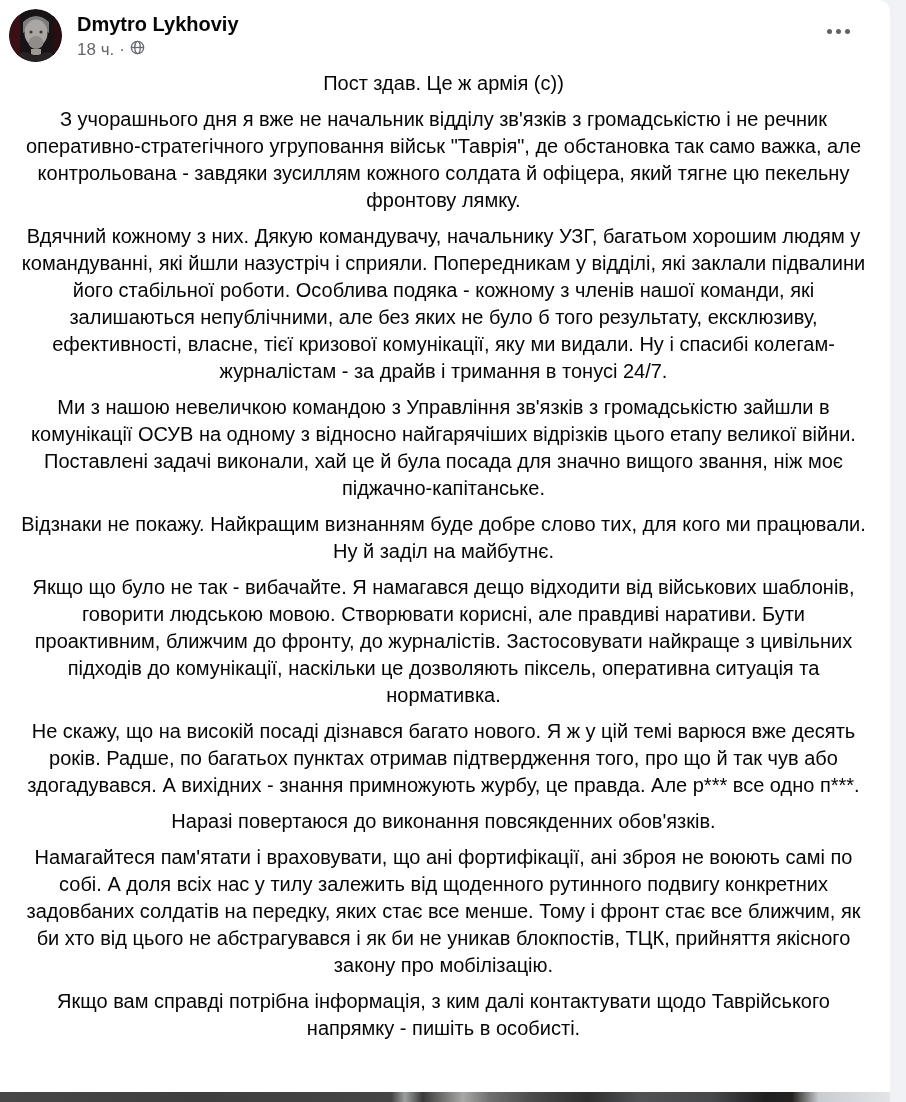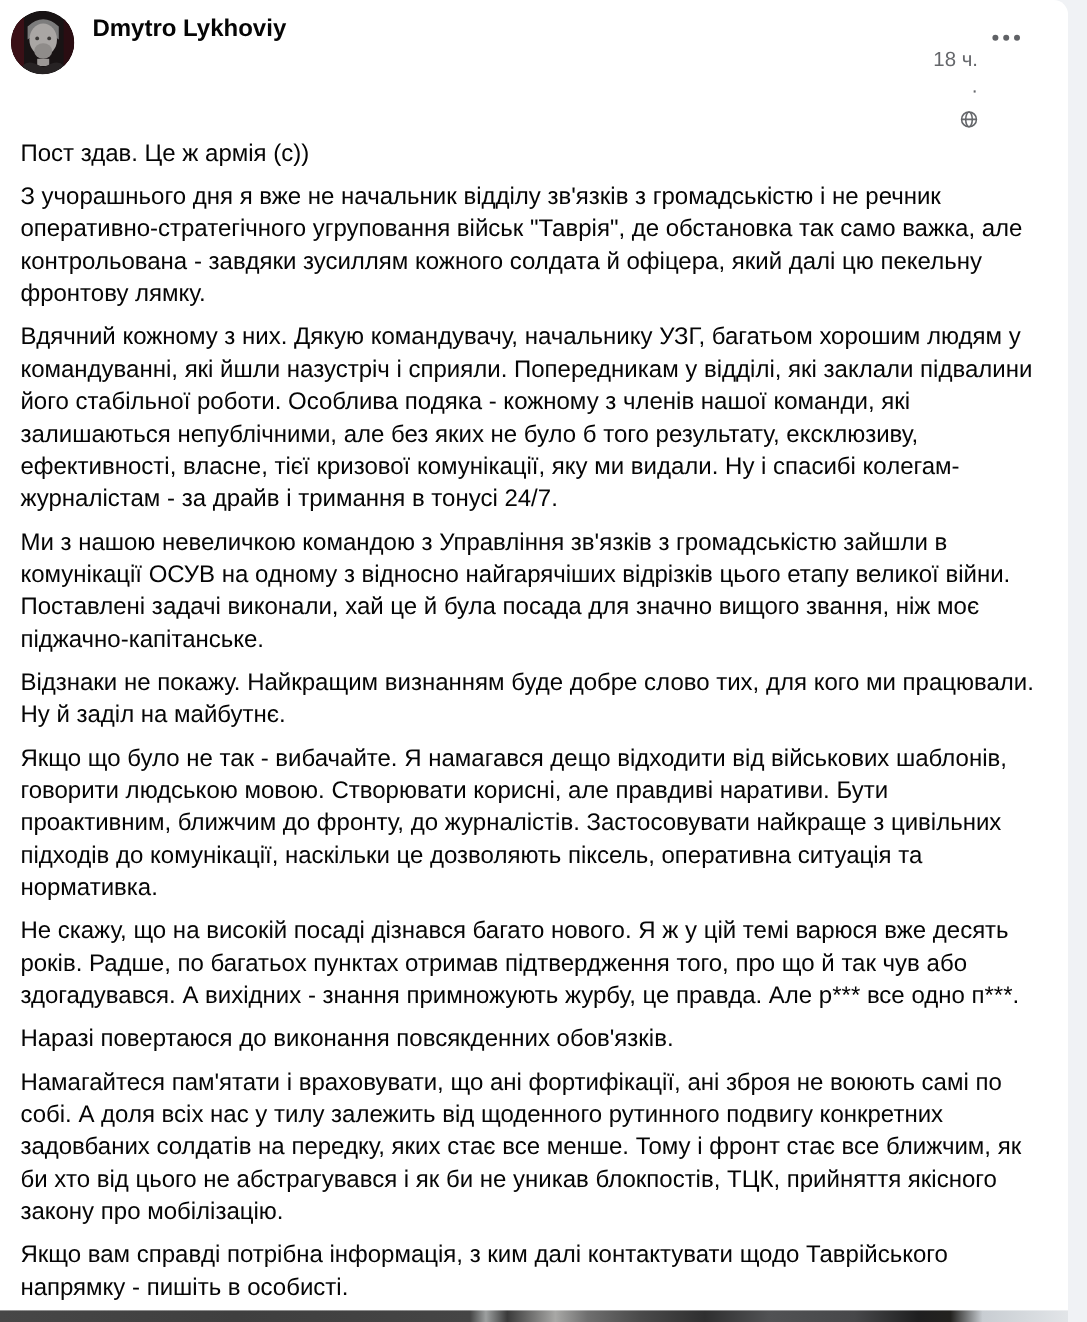--- a/index.html
+++ b/index.html
@@ -37,27 +37,26 @@
   }
   .author {
     font-size: 20px;
     font-weight: 700;
     color: #050505;
     line-height: 25px;
     cursor: pointer;
   }
   .meta {
     display: flex;
-    align-items: flex-end;
+    align-items: flex-start;
     gap: 5px;
     margin-top: 2px;
     font-size: 17px;
     color: #65676b;
     line-height: 21px;
-    flex-direction: column;
   }
   .meta .globe { display: inline-flex; margin-top: 1px; }
   .more-btn {
     flex: 0 0 auto;
     display: flex;
     align-items: center;
     gap: 4px;
     padding: 14px 12px;
     margin-top: 6px;
     margin-right: 14px;
@@ -68,21 +67,21 @@
     width: 5px; height: 5px;
     border-radius: 50%;
     background: #606266;
   }
   .post-body {
     padding: 8px 20px 0 17px;
     font-size: 20px;
     line-height: 27px;
     color: #050505;
   }
-  .post-body p { margin: 0 0 9px 0; }
+  .post-body p { margin: 0 0 9px 0; text-align: center; }
   .photo-strip {
     position: absolute;
     left: 0; bottom: 0;
     width: 890px;
     height: 10px;
     cursor: pointer;
     background: linear-gradient(90deg,
       #474747 0%, #3f3f3f 22%, #454545 44%,
       #9da0a0 45.5%, #3a3a3a 47.5%, #a8a8a6 52%,
       #6f6f6f 55%, #4a4a4a 60%, #2f2f30 66%,
@@ -137,21 +136,21 @@
     <div class="more-btn">
       <span class="dot"></span>
       <span class="dot"></span>
       <span class="dot"></span>
     </div>
 
   </div>
 
   <div class="post-body">
       <p>Пост здав. Це ж армія (с))</p>
-      <p>З учорашнього дня я вже не начальник відділу зв'язків з громадськістю і не речник оперативно-стратегічного угруповання військ "Таврія", де обстановка так само важка, але контрольована - завдяки зусиллям кожного солдата й офіцера, який далі цю пекельну фронтову лямку.</p>
+      <p>З учорашнього дня я вже не начальник відділу зв'язків з громадськістю і не речник оперативно-стратегічного угруповання військ "Таврія", де обстановка так само важка, але контрольована - завдяки зусиллям кожного солдата й офіцера, який тягне цю пекельну фронтову лямку.</p>
       <p>Вдячний кожному з них. Дякую командувачу, начальнику УЗГ, багатьом хорошим людям у командуванні, які йшли назустріч і сприяли. Попередникам у відділі, які заклали підвалини його стабільної роботи. Особлива подяка - кожному з членів нашої команди, які залишаються непублічними, але без яких не було б того результату, ексклюзиву, ефективності, власне, тієї кризової комунікації, яку ми видали. Ну і спасибі колегам-журналістам - за драйв і тримання в тонусі 24/7.</p>
       <p>Ми з нашою невеличкою командою з Управління зв'язків з громадськістю зайшли в комунікації ОСУВ на одному з відносно найгарячіших відрізків цього етапу великої війни. Поставлені задачі виконали, хай це й була посада для значно вищого звання, ніж моє піджачно-капітанське.</p>
       <p>Відзнаки не покажу. Найкращим визнанням буде добре слово тих, для кого ми працювали. Ну й заділ на майбутнє.</p>
       <p>Якщо що було не так - вибачайте. Я намагався дещо відходити від військових шаблонів, говорити людською мовою. Створювати корисні, але правдиві наративи. Бути проактивним, ближчим до фронту, до журналістів. Застосовувати найкраще з цивільних підходів до комунікації, наскільки це дозволяють піксель, оперативна ситуація та нормативка.</p>
       <p>Не скажу, що на високій посаді дізнався багато нового. Я ж у цій темі варюся вже десять років. Радше, по багатьох пунктах отримав підтвердження того, про що й так чув або здогадувався. А вихідних - знання примножують журбу, це правда. Але р*** все одно п***.</p>
       <p>Наразі повертаюся до виконання повсякденних обов'язків.</p>
       <p>Намагайтеся пам'ятати і враховувати, що ані фортифікації, ані зброя не воюють самі по собі. А доля всіх нас у тилу залежить від щоденного рутинного подвигу конкретних задовбаних солдатів на передку, яких стає все менше. Тому і фронт стає все ближчим, як би хто від цього не абстрагувався і як би не уникав блокпостів, ТЦК, прийняття якісного закону про мобілізацію.</p>
       <p>Якщо вам справді потрібна інформація, з ким далі контактувати щодо Таврійського напрямку - пишіть в особисті.</p>
     </div>
 

